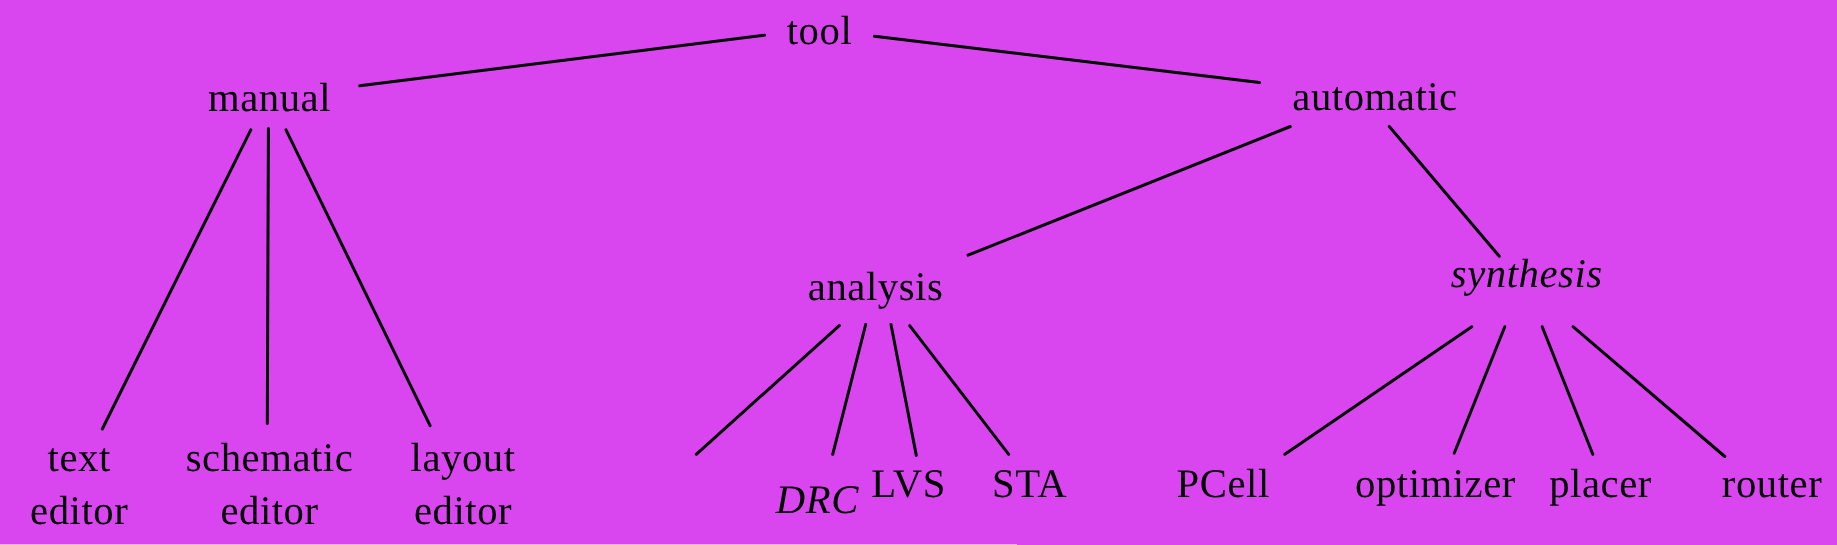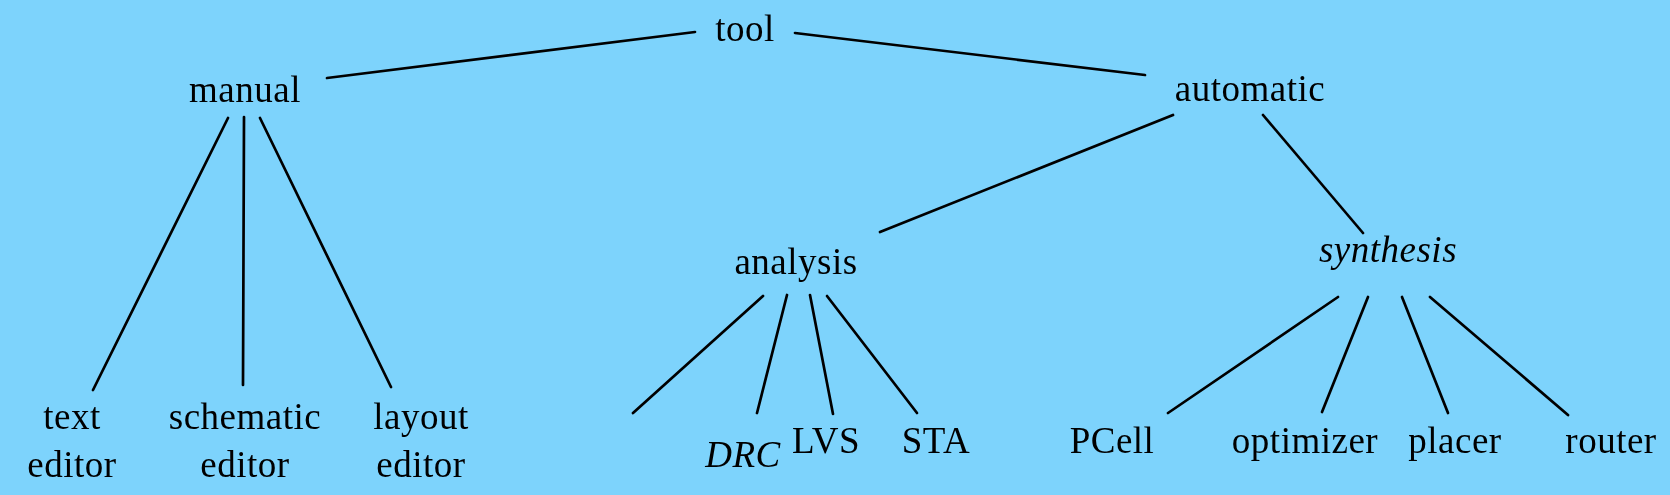--- a/index.html
+++ b/index.html
@@ -4,21 +4,21 @@
 <style>
   html, body {
     margin: 0;
     padding: 0;
     background: #ffffff;
   }
   .canvas {
     position: relative;
     width: 1670px;
     height: 495px;
-    background: #7dd3fc;
+    background: #d946ef;
     overflow: hidden;
     font-family: "Liberation Serif", "DejaVu Serif", serif;
   }
   .edges-layer {
     position: absolute;
     left: 0;
     top: 0;
     width: 1670px;
     height: 495px;
   }

